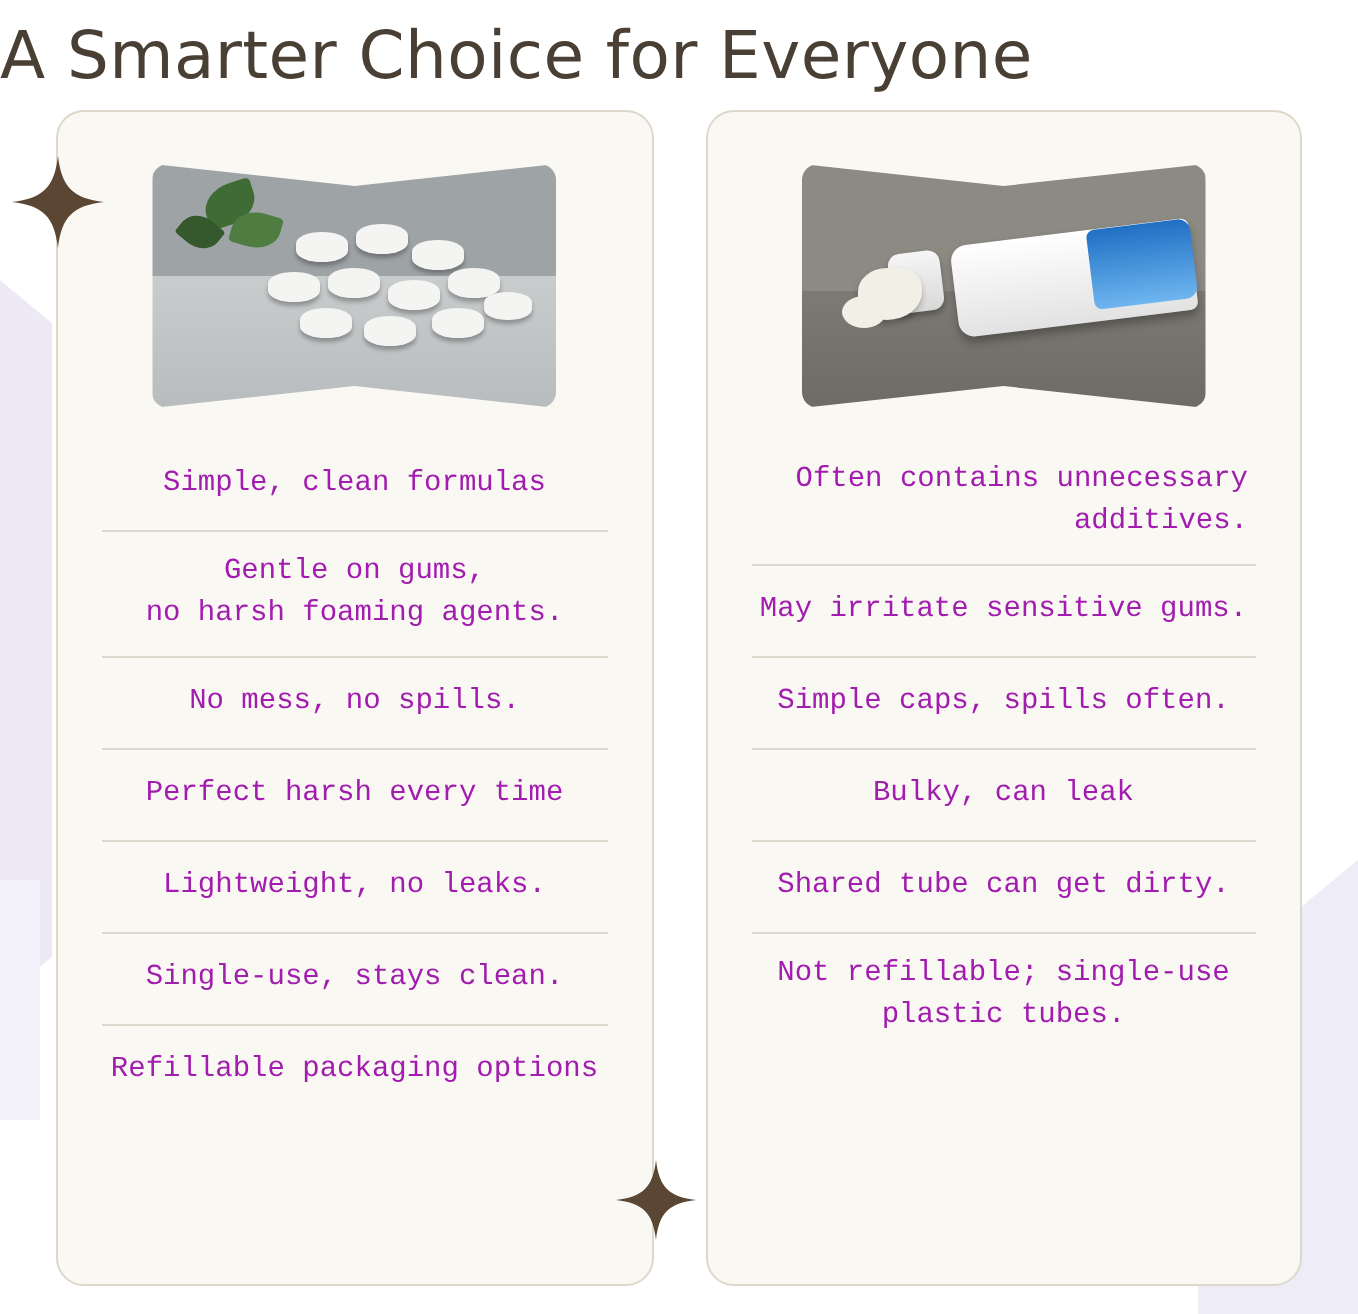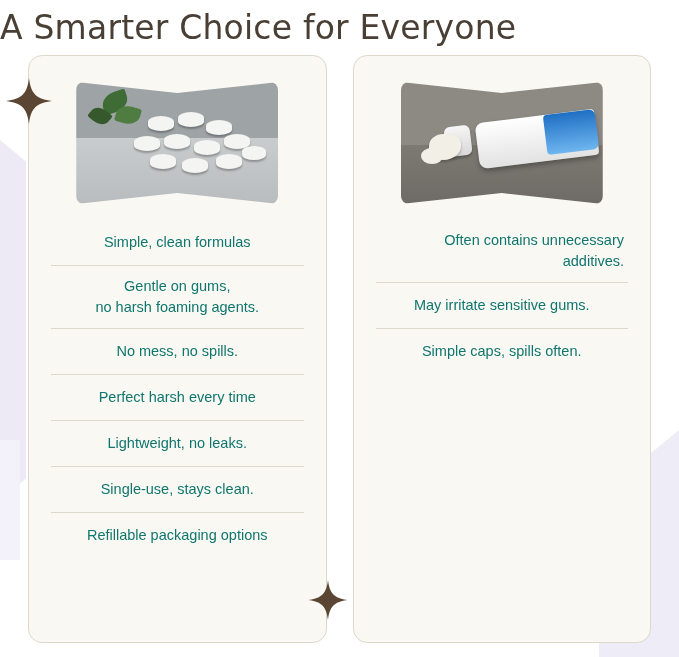--- a/index.html
+++ b/index.html
@@ -175,23 +175,23 @@
     background: #f2efe7;
     border-radius: 50%;
   }
 
   .bullets {
     display: flex;
     flex-direction: column;
     justify-content: flex-start;
   }
   .bullet {
-    font-family: Liberation Sans, sans-serif;
+    font-family: Liberation Mono, monospace;
     font-size: 14.5px;
-    color: #0f766e;
+    color: #a21caf;
     text-align: center;
     line-height: 1.45;
     padding: 12px 4px;
     border-bottom: 1px solid #ddd8cc;
   }
   .bullet:last-child { border-bottom: none; }
   .bullet.two-line { padding: 10px 4px; }
 </style>
 </head>
 <body>
@@ -253,20 +253,24 @@
           <div class="paste"></div>
           <div class="paste2"></div>
         </div>
       </div>
     </div>
     <div class="bullets">
       <div class="bullet two-line" style="white-space:pre-line;text-align:right;">Often contains unnecessary
 additives.</div>
       <div class="bullet">May irritate sensitive gums.</div>
       <div class="bullet">Simple caps, spills often.</div>
+      <div class="bullet">Bulky, can leak</div>
+      <div class="bullet">Shared tube can get dirty.</div>
+      <div class="bullet two-line" style="white-space:pre-line;">Not refillable; single-use
+plastic tubes.</div>
     </div>
   </div>
 
 </div>
 
 <div class="sparkle sparkle-mid">
   <svg viewBox="0 0 100 100" width="40" height="40">
     <path d="M50 0 C54 34 66 46 100 50 C66 54 54 66 50 100 C46 66 34 54 0 50 C34 46 46 34 50 0 Z" fill="#5a4632"></path>
   </svg>
 </div>

